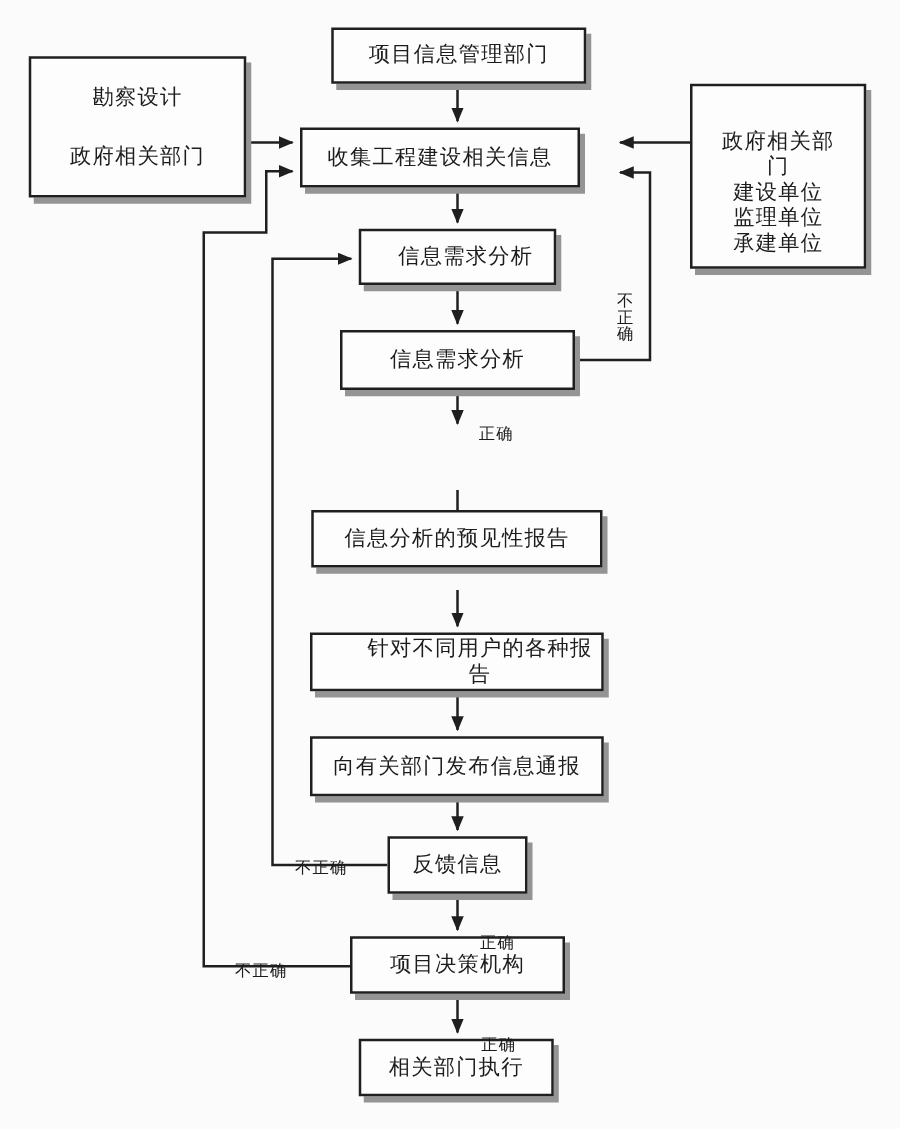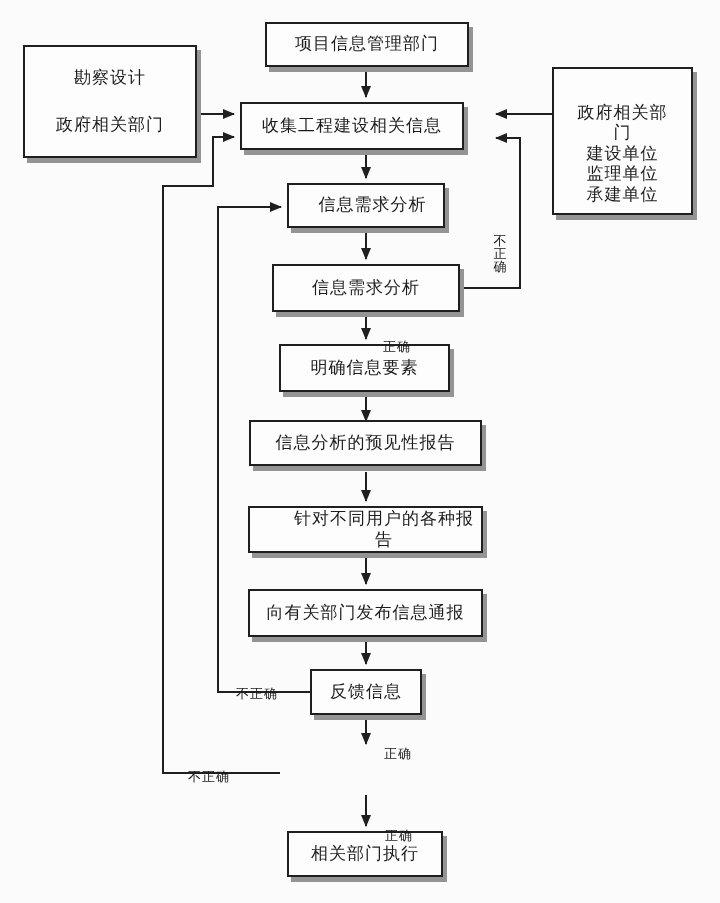--- a/index.html
+++ b/index.html
@@ -56,21 +56,21 @@
     text-align:center;
   }
   
   #n-top      {left:265px;top:22px; width:204px;height:45px;}
   #n-left-src {left:23px; top:45px; width:174px;height:113px;}
   #n-right-src{left:552px;top:67px; width:141px;height:148px;justify-content:flex-end;}
   #n-collect  {left:240px;top:102px;width:224px;height:48px;}
   #n-demand   {left:287px;top:183px;width:158px;height:45px;padding-left:13px;}
   #n-process  {left:272px;top:264px;width:188px;height:48px;}
   #n-clarify  {left:279px;top:344px;width:171px;height:48px;}
-  #n-forecast {left:249px;top:420px;width:233px;height:46px;}
+  #n-forecast {left:249px;top:408px;width:233px;height:46px;}
   #n-reports  {left:248px;top:506px;width:235px;height:47px;padding-left:37px;}
   #n-notify   {left:248px;top:589px;width:235px;height:48px;}
   #n-feedback {left:310px;top:669px;width:112px;height:46px;justify-content:center;}
   #n-decision {left:280px;top:749px;width:172px;height:46px;}
   #n-execute  {left:287px;top:831px;width:156px;height:46px;}
   
   #l-correct-1 {left:383px;top:314px;}
   #l-correct-2 {left:384px;top:721px;}
   #l-correct-3 {left:385px;top:803px;}
   #l-incorrect-v {left:491px;top:210px;}
@@ -143,40 +143,40 @@
   </div>
 
   <div class="node" id="n-demand">
     <span>信息需求分析</span>
   </div>
 
   <div class="node" id="n-process">
     <span>信息需求分析</span>
   </div>
 
-  <div class="node" id="n-clarify">
-    <span>明确信息要素</span>
-  </div>
 
   <div class="node" id="n-forecast">
     <span>信息分析的预见性报告</span>
   </div>
 
   <div class="node" id="n-reports">
     <span>针对不同用户的各种报告</span>
   </div>
 
   <div class="node" id="n-notify">
     <span>向有关部门发布信息通报</span>
   </div>
 
   <div class="node" id="n-feedback">
     <span>反馈信息</span>
   </div>
 
+  <div class="node" id="n-decision">
+    <span>项目决策机构</span>
+  </div>
 
   <div class="node" id="n-execute">
     <span>相关部门执行</span>
   </div>
 
   <div class="edge-label" id="l-correct-1">正确</div>
   <div class="edge-label" id="l-correct-2">正确</div>
   <div class="edge-label" id="l-correct-3">正确</div>
   <div class="edge-label vertical" id="l-incorrect-v">不正确</div>
   <div class="edge-label" id="l-incorrect-feedback">不正确</div>

